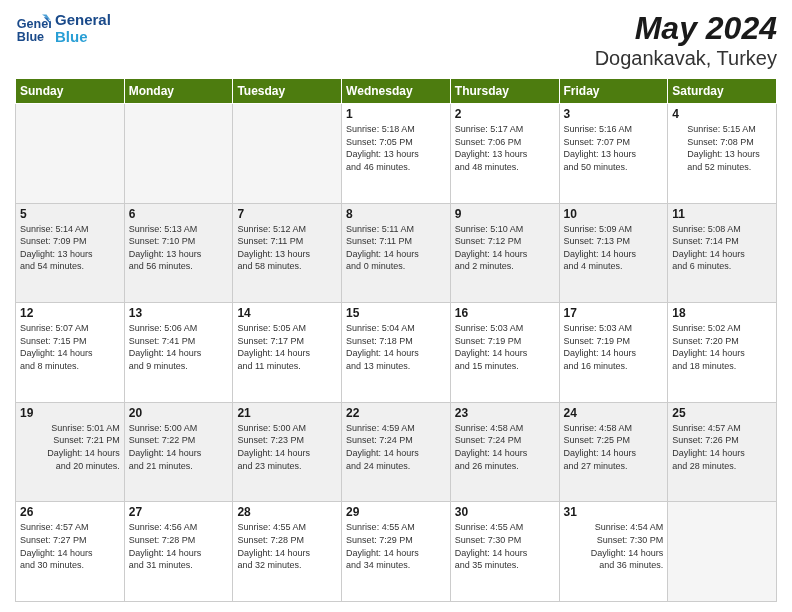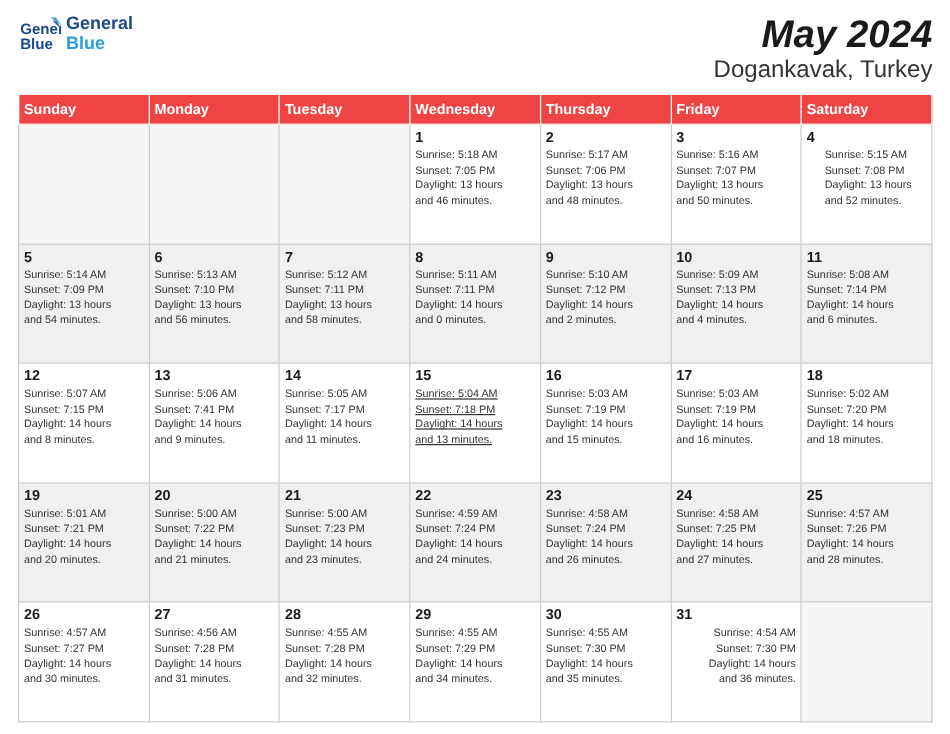--- a/index.html
+++ b/index.html
@@ -44,21 +44,21 @@
     .calendar-subtitle {
       font-size: 20px;
       color: #333;
     }
     .calendar-table {
       width: 100%;
       border-collapse: collapse;
       flex: 1;
     }
     .calendar-table th {
-      background-color: #ef4444;
+      background-color: #4d7c0f;
       color: #fff;
       font-size: 12px;
       font-weight: bold;
       padding: 5px 4px;
       text-align: left;
       border: 1px solid #fff;
     }
     .calendar-table td {
       border: 1px solid #ccc;
       vertical-align: top;
@@ -224,21 +224,21 @@
           </td>
           <td>
             <div class="day-number">14</div>
             <div class="day-info" style="white-space: pre-line;">Sunrise: 5:05 AM
 Sunset: 7:17 PM
 Daylight: 14 hours
 and 11 minutes.</div>
           </td>
           <td>
             <div class="day-number">15</div>
-            <div class="day-info" style="white-space: pre-line; text-decoration: underline;">Sunrise: 5:04 AM
+            <div class="day-info" style="white-space: pre-line;">Sunrise: 5:04 AM
 Sunset: 7:18 PM
 Daylight: 14 hours
 and 13 minutes.</div>
           </td>
           <td>
             <div class="day-number">16</div>
             <div class="day-info" style="white-space: pre-line;">Sunrise: 5:03 AM
 Sunset: 7:19 PM
 Daylight: 14 hours
 and 15 minutes.</div>
@@ -254,21 +254,21 @@
             <div class="day-number">18</div>
             <div class="day-info" style="white-space: pre-line;">Sunrise: 5:02 AM
 Sunset: 7:20 PM
 Daylight: 14 hours
 and 18 minutes.</div>
           </td>
         </tr>
         <tr class="row-shade">
           <td>
             <div class="day-number">19</div>
-            <div class="day-info" style="white-space: pre-line;">Sunrise: 5:01 AM
+            <div class="day-info" style="white-space: pre-line; text-align: right;">Sunrise: 5:01 AM
 Sunset: 7:21 PM
 Daylight: 14 hours
 and 20 minutes.</div>
           </td>
           <td>
             <div class="day-number">20</div>
             <div class="day-info" style="white-space: pre-line;">Sunrise: 5:00 AM
 Sunset: 7:22 PM
 Daylight: 14 hours
 and 21 minutes.</div>

